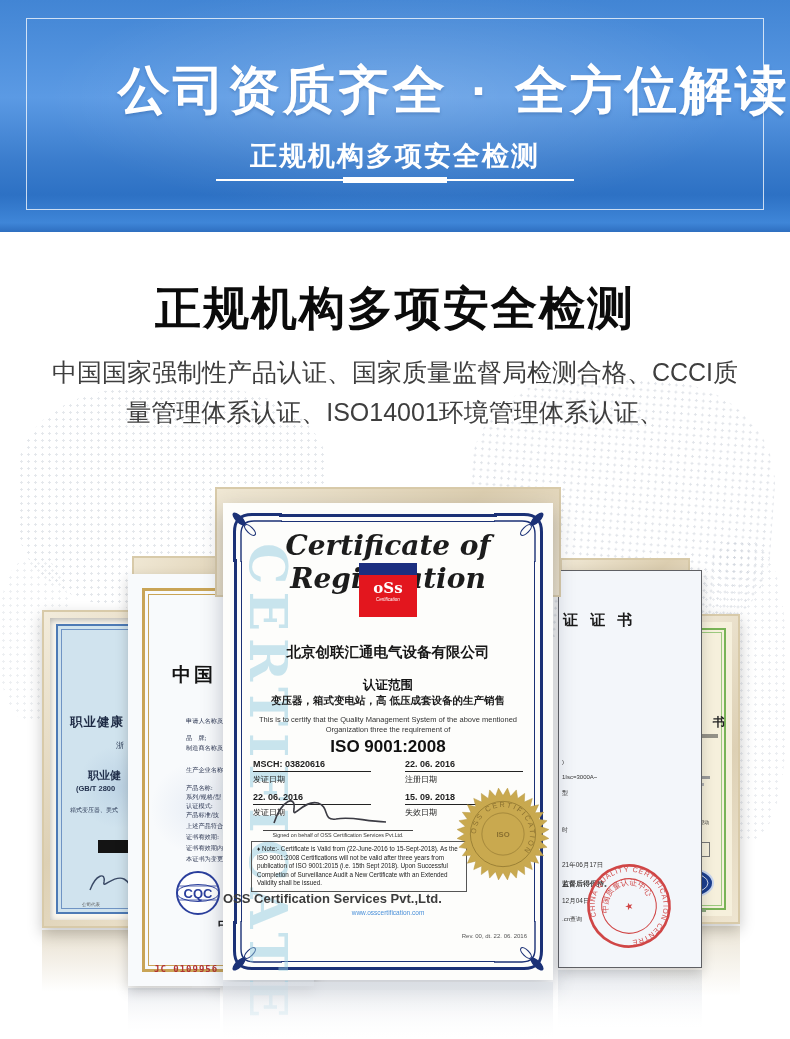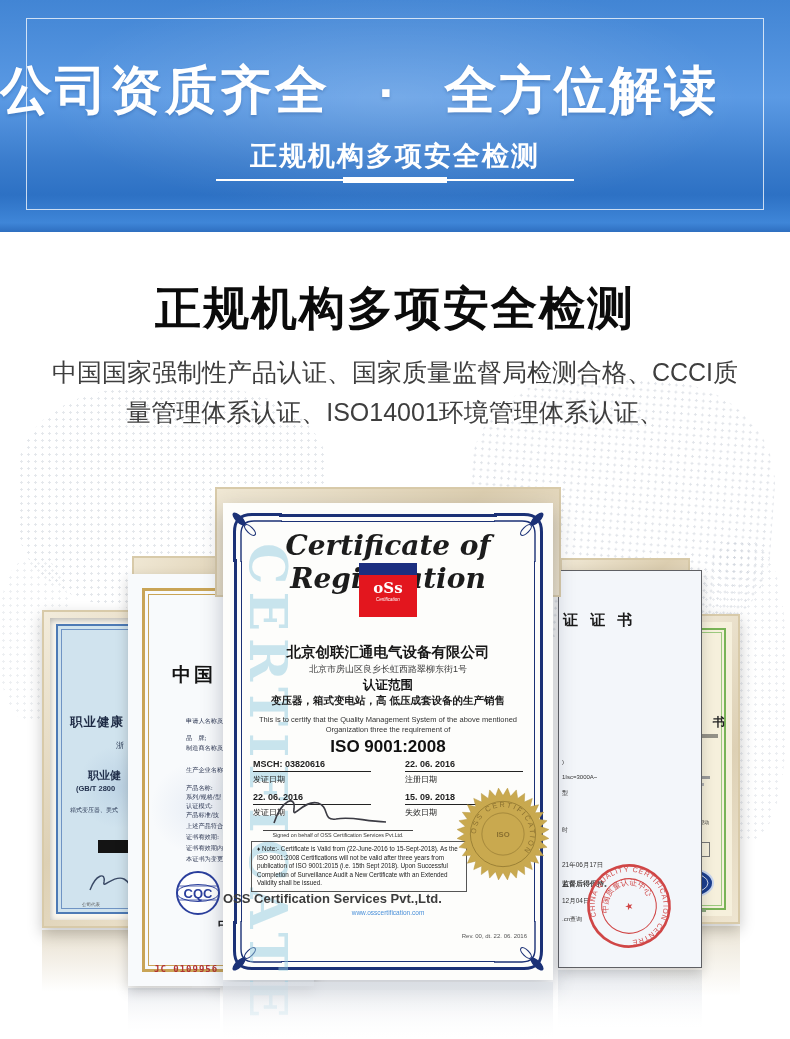--- a/index.html
+++ b/index.html
@@ -6,23 +6,23 @@
   .page{position:relative;width:790px;height:1039px;margin:0 auto;overflow:hidden;
         font-family:"Liberation Sans",sans-serif;color:#222;background:#fff;}
   [data-name]{box-sizing:border-box;}
 
   
   .banner{position:absolute;left:0;top:0;width:790px;height:232px;
     background:radial-gradient(ellipse at 50% 42%,rgba(255,255,255,.16),rgba(255,255,255,0) 62%),
                linear-gradient(180deg,#4285d4 0%,#5b9ae4 42%,#3a7ccc 70%,#2d71c4 84%,#3f86d8 96%,#2e6fc0 100%);}
   .banner-frame{position:absolute;left:26px;right:26px;top:18px;bottom:22px;
     border:1px solid rgba(255,255,255,.75);}
-  .banner-title{position:absolute;left:0;top:56px;width:100%;margin:0;text-align:left;
+  .banner-title{position:absolute;left:0;top:56px;width:100%;margin:0;text-align:right;
     color:#fff;font-size:52px;font-weight:900;letter-spacing:3px;word-spacing:6px;
-    text-shadow:0 2px 3px rgba(20,60,120,.25);font-family:Liberation Mono, monospace;}
+    text-shadow:0 2px 3px rgba(20,60,120,.25);}
   .banner-subtitle{position:absolute;left:0;top:138px;width:100%;text-align:center;
     color:#fff;font-size:27px;font-weight:700;letter-spacing:2px;}
   .banner-divider{position:absolute;left:216px;top:179px;width:358px;height:2px;background:#fff;}
   .divider-center{position:absolute;left:127px;top:-2px;width:104px;height:6px;background:#fff;}
 
   
   .dots{position:absolute;background-image:radial-gradient(circle,rgba(158,168,184,.5) 1.1px,transparent 1.35px);
     background-size:7px 7px;border-radius:38%;}
   .dots-a{left:18px;top:388px;width:310px;height:220px;opacity:.55;}
   .dots-b{left:468px;top:378px;width:305px;height:265px;opacity:.6;transform:rotate(4deg);}
@@ -325,21 +325,20 @@
 
     <div class="oss-logo" data-name="oss-logo-icon">
       <div class="oss-band" data-name="oss-logo-band"></div>
       <div class="oss-body" data-name="oss-logo-body">
         <div class="oss-name" data-name="oss-logo-text">oSs</div>
         <div class="oss-sub" data-name="oss-logo-subtext">Certification</div>
       </div>
     </div>
 
     <div class="mc-co" data-name="company-name">北京创联汇通电气设备有限公司</div>
-    <div class="mc-addr" data-name="company-address">北京市房山区良乡长虹西路翠柳东街1号</div>
     <div class="mc-sl" data-name="scope-label">认证范围</div>
     <div class="mc-scope" data-name="scope-text">变压器，箱式变电站，高 低压成套设备的生产销售</div>
     <div class="mc-cert1" data-name="certify-line">This is to certify that the Quality Management System of the above mentioned</div>
     <div class="mc-cert2" data-name="certify-line">Organization three the requirement of</div>
     <div class="mc-std" data-name="standard-name">ISO 9001:2008</div>
 
     <div class="mfield mf0" data-name="cert-field">
       <div class="mf-v" data-name="field-value">MSCH: 03820616</div>
       <div class="mf-l" data-name="field-label">发证日期</div>
     </div>

